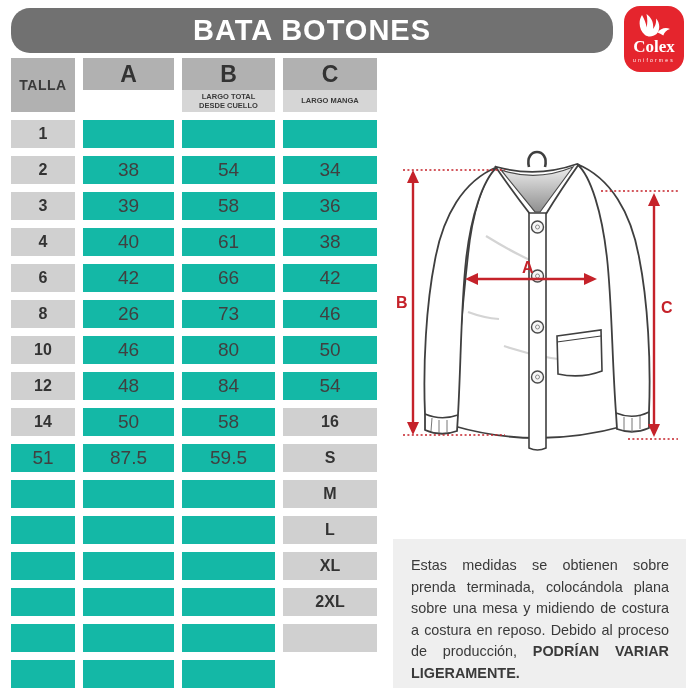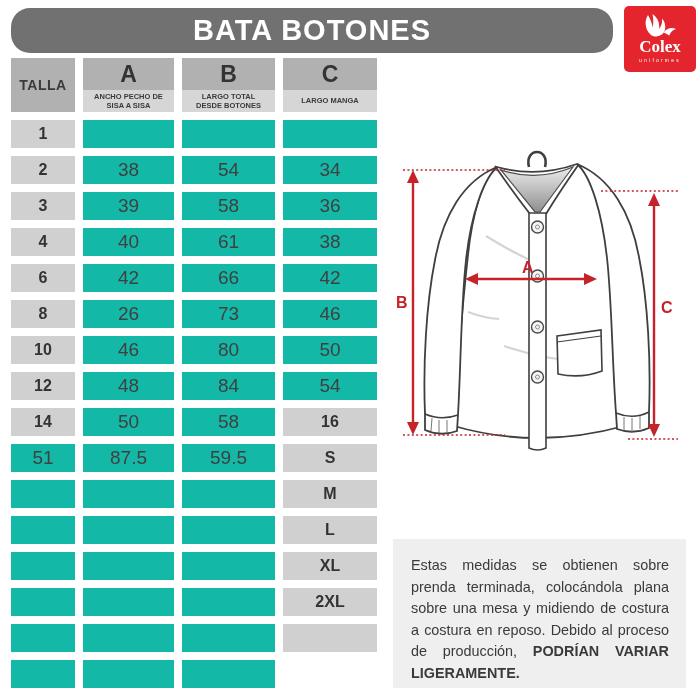--- a/index.html
+++ b/index.html
@@ -11,22 +11,22 @@
 
   
   .title-bar {
     position:absolute; left:11px; top:8px; width:602px; height:45px;
     background:#717171; display:flex; align-items:center; justify-content:center;border-radius:19px;
   }
   .title-bar .title {
     color:#fff; font-weight:bold; font-size:29px; letter-spacing:1px;
   }
   .logo {
-    position:absolute; left:624px; top:6px; width:72px; height:66px;
-    background:#e5252d; border-radius:5px;
+    position:absolute; left:624px; top:6px; width:60px; height:66px;
+    background:#e5252d; border-radius:16px;
     display:flex; flex-direction:column; align-items:center; justify-content:flex-start;
     padding-top:7px;
   }
   .logo svg { display:block; }
   .logo .brand {
     font-family:"Liberation Serif", serif; font-weight:bold; color:#fff;
     font-size:17px; line-height:17px; margin-top:1px;
   }
   .logo .tagline {
     color:#fff; font-size:5px; letter-spacing:2.2px; margin-top:2px; text-transform:lowercase;
@@ -94,25 +94,24 @@
     </svg>
     <div class="brand">Colex</div>
     <div class="tagline">uniformes</div>
   </div>
 
   <div class="size-table">
     <div class="table-head">
       <div class="talla-cell">TALLA</div>
       <div class="col-head">
         <div class="col-letter">A</div>
-        <div class="col-desc">ANCHO PECHO DE SISA A SISA</div>
       </div>
       <div class="col-head">
         <div class="col-letter">B</div>
-        <div class="col-desc">LARGO TOTAL DESDE BOTONES</div>
+        <div class="col-desc">LARGO TOTAL DESDE CUELLO</div>
       </div>
       <div class="col-head">
         <div class="col-letter">C</div>
         <div class="col-desc">LARGO MANGA</div>
       </div>
     </div>
     <div class="table-body">
     <div class="size-label-cell">1</div>
     <div class="value-cell"></div>
     <div class="value-cell"></div>

